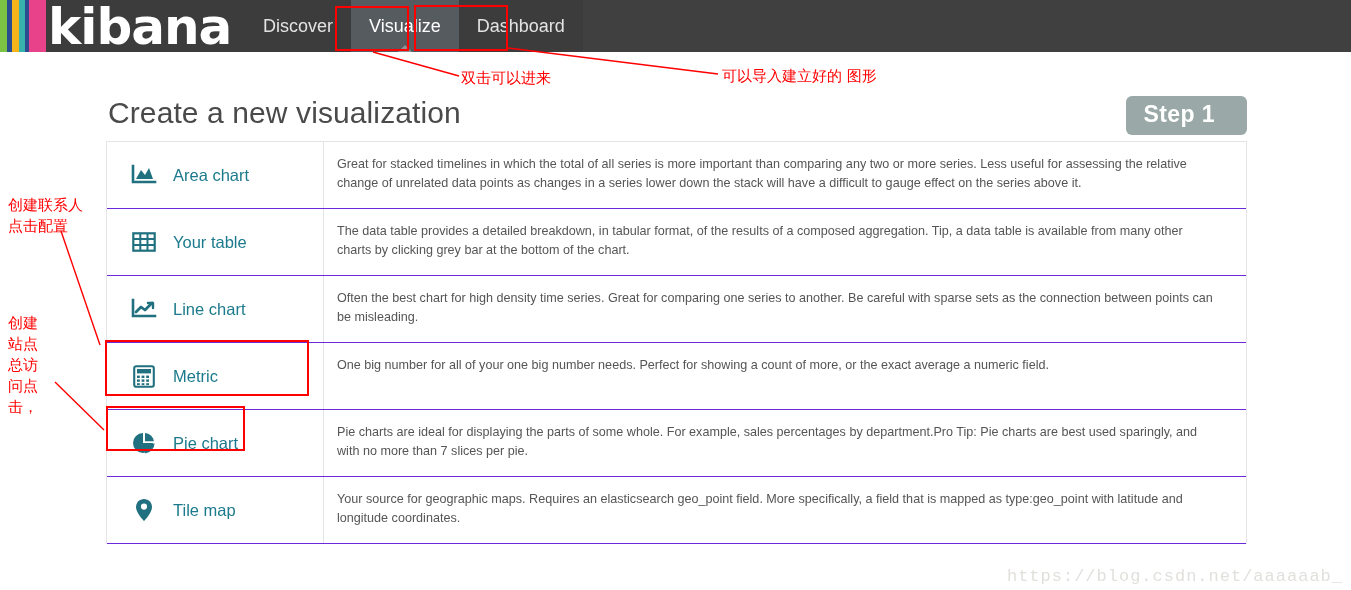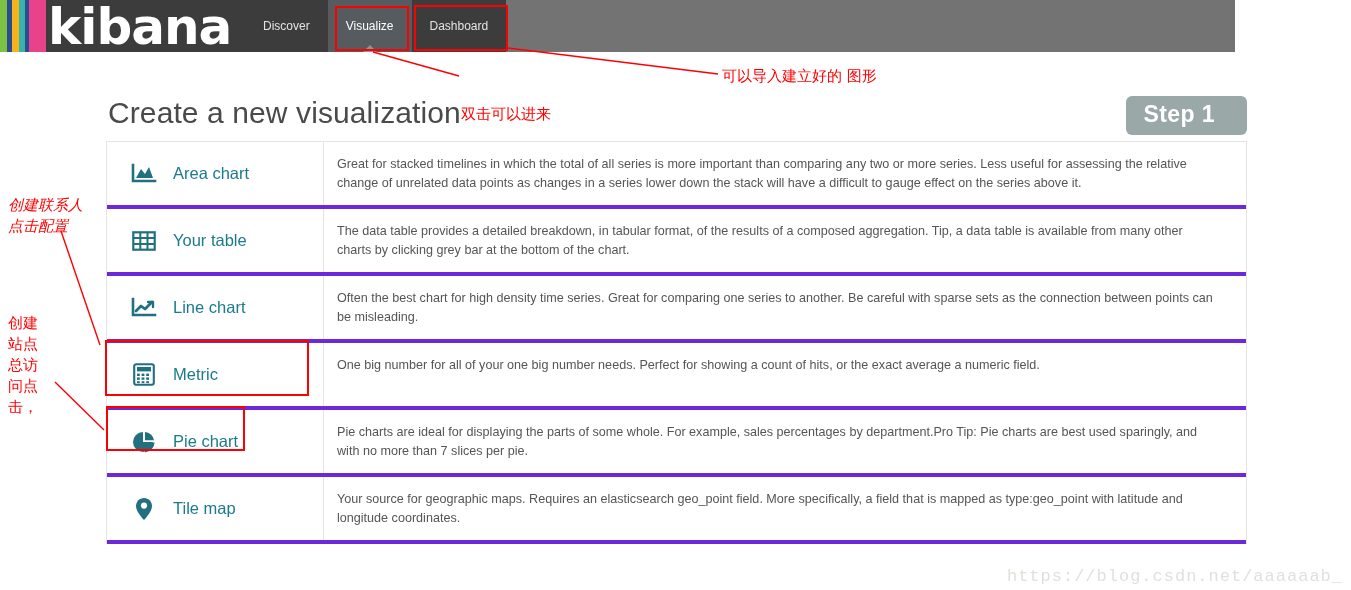--- a/index.html
+++ b/index.html
@@ -12,23 +12,23 @@
     background: #ffffff;
     font-family: "Liberation Sans", sans-serif;
     overflow: hidden;
     position: relative;
   }
 
   
   .navbar {
     position: absolute;
     left: 0; top: 0;
-    width: 1235px;
+    width: 1351px;
     height: 52px;
-    background: #737373;
+    background: #404040;
     display: flex;
     align-items: stretch;
   }
   .brand {
     width: 245px;
     height: 52px;
     background: #3c3c3c;
     display: flex;
     align-items: center;
     position: relative;
@@ -57,21 +57,21 @@
   .nav-tabs {
     display: flex;
     align-items: stretch;
   }
   .nav-tab {
     padding: 0 18px;
     display: flex;
     align-items: center;
     justify-content: center;
     color: #e3e3e3;
-    font-size: 12px;
+    font-size: 18px;
     background: #3c3c3c;
     position: relative;
     cursor: pointer;
     white-space: nowrap;
   }
   .nav-tab.active {
     background: #555b5e;
     color: #ffffff;
   }
   .nav-tab.active::after {
@@ -115,21 +115,21 @@
     top: 141px;
     width: 1141px;
     border: 1px solid #e4e4e4;
     border-bottom: none;
     background: #ffffff;
     box-sizing: border-box;
   }
   .vis-row {
     display: flex;
     align-items: stretch;
-    border-bottom: 4px solid #6d28d9;
+    border-bottom: 1px solid #6d28d9;
     min-height: 67px;
     box-sizing: border-box;
   }
   .vis-left {
     width: 216px;
     flex: 0 0 216px;
     display: flex;
     align-items: center;
     padding-left: 22px;
     box-sizing: border-box;
@@ -280,21 +280,21 @@
               <rect x="8.6" y="14.4" width="2.8" height="2.4"></rect>
               <rect x="13.2" y="14.4" width="2.8" height="2.4"></rect>
               <rect x="4" y="18.2" width="2.8" height="1.9"></rect>
               <rect x="8.6" y="18.2" width="2.8" height="1.9"></rect>
               <rect x="13.2" y="18.2" width="2.8" height="1.9"></rect>
             </g>
           </svg>
       </span>
       <span class="vis-label">Metric</span>
     </div>
-    <div class="vis-desc">One big number for all of your one big number needs. Perfect for showing a count of hits, or the exact average a numeric field.</div>
+    <div class="vis-desc">One big number for all of your one big number needs. Perfect for showing a count of more, or the exact average a numeric field.</div>
   </div>
 
   <div class="vis-row">
     <div class="vis-left">
       <span class="vis-icon">
         <svg width="24" height="24" viewBox="0 0 24 24">
             <path d="M11 2 A10 10 0 1 0 21 12 L11 12 Z" fill="#217080"></path>
             <path d="M13 2 A10 10 0 0 1 22 10.2 L13 10.2 Z" fill="#217080"></path>
             <path d="M22.6 12.6 A10.4 10.4 0 0 1 13.2 22.4 L12.4 13.2 Z" fill="#217080"></path>
           </svg>
@@ -326,23 +326,23 @@
 
 <svg class="anno-svg">
   <g stroke="#ff0000" stroke-width="1.4" fill="none">
     <line x1="373" y1="52" x2="459" y2="76"></line>
     <line x1="508" y1="48" x2="718" y2="74"></line>
     <line x1="61" y1="231" x2="100" y2="345"></line>
     <line x1="55" y1="382" x2="104" y2="430"></line>
   </g>
 </svg>
 
-<div class="anno" style="left:461px; top:68px;margin-top:36px;">双击可以进来</div>
+<div class="anno" style="left:461px; top:68px;">双击可以进来</div>
 <div class="anno" style="left:722px; top:66px;">可以导入建立好的 图形</div>
-<div class="anno" style="left:8px; top:195px;font-style:italic;">创建联系人
+<div class="anno" style="left:8px; top:195px;">创建联系人
 点击配置</div>
 <div class="anno" style="left:8px; top:313px;">创建
 站点
 总访
 问点
 击，</div>
 
 <div class="watermark">https://blog.csdn.net/aaaaaab_</div>
 
 </body></html>

